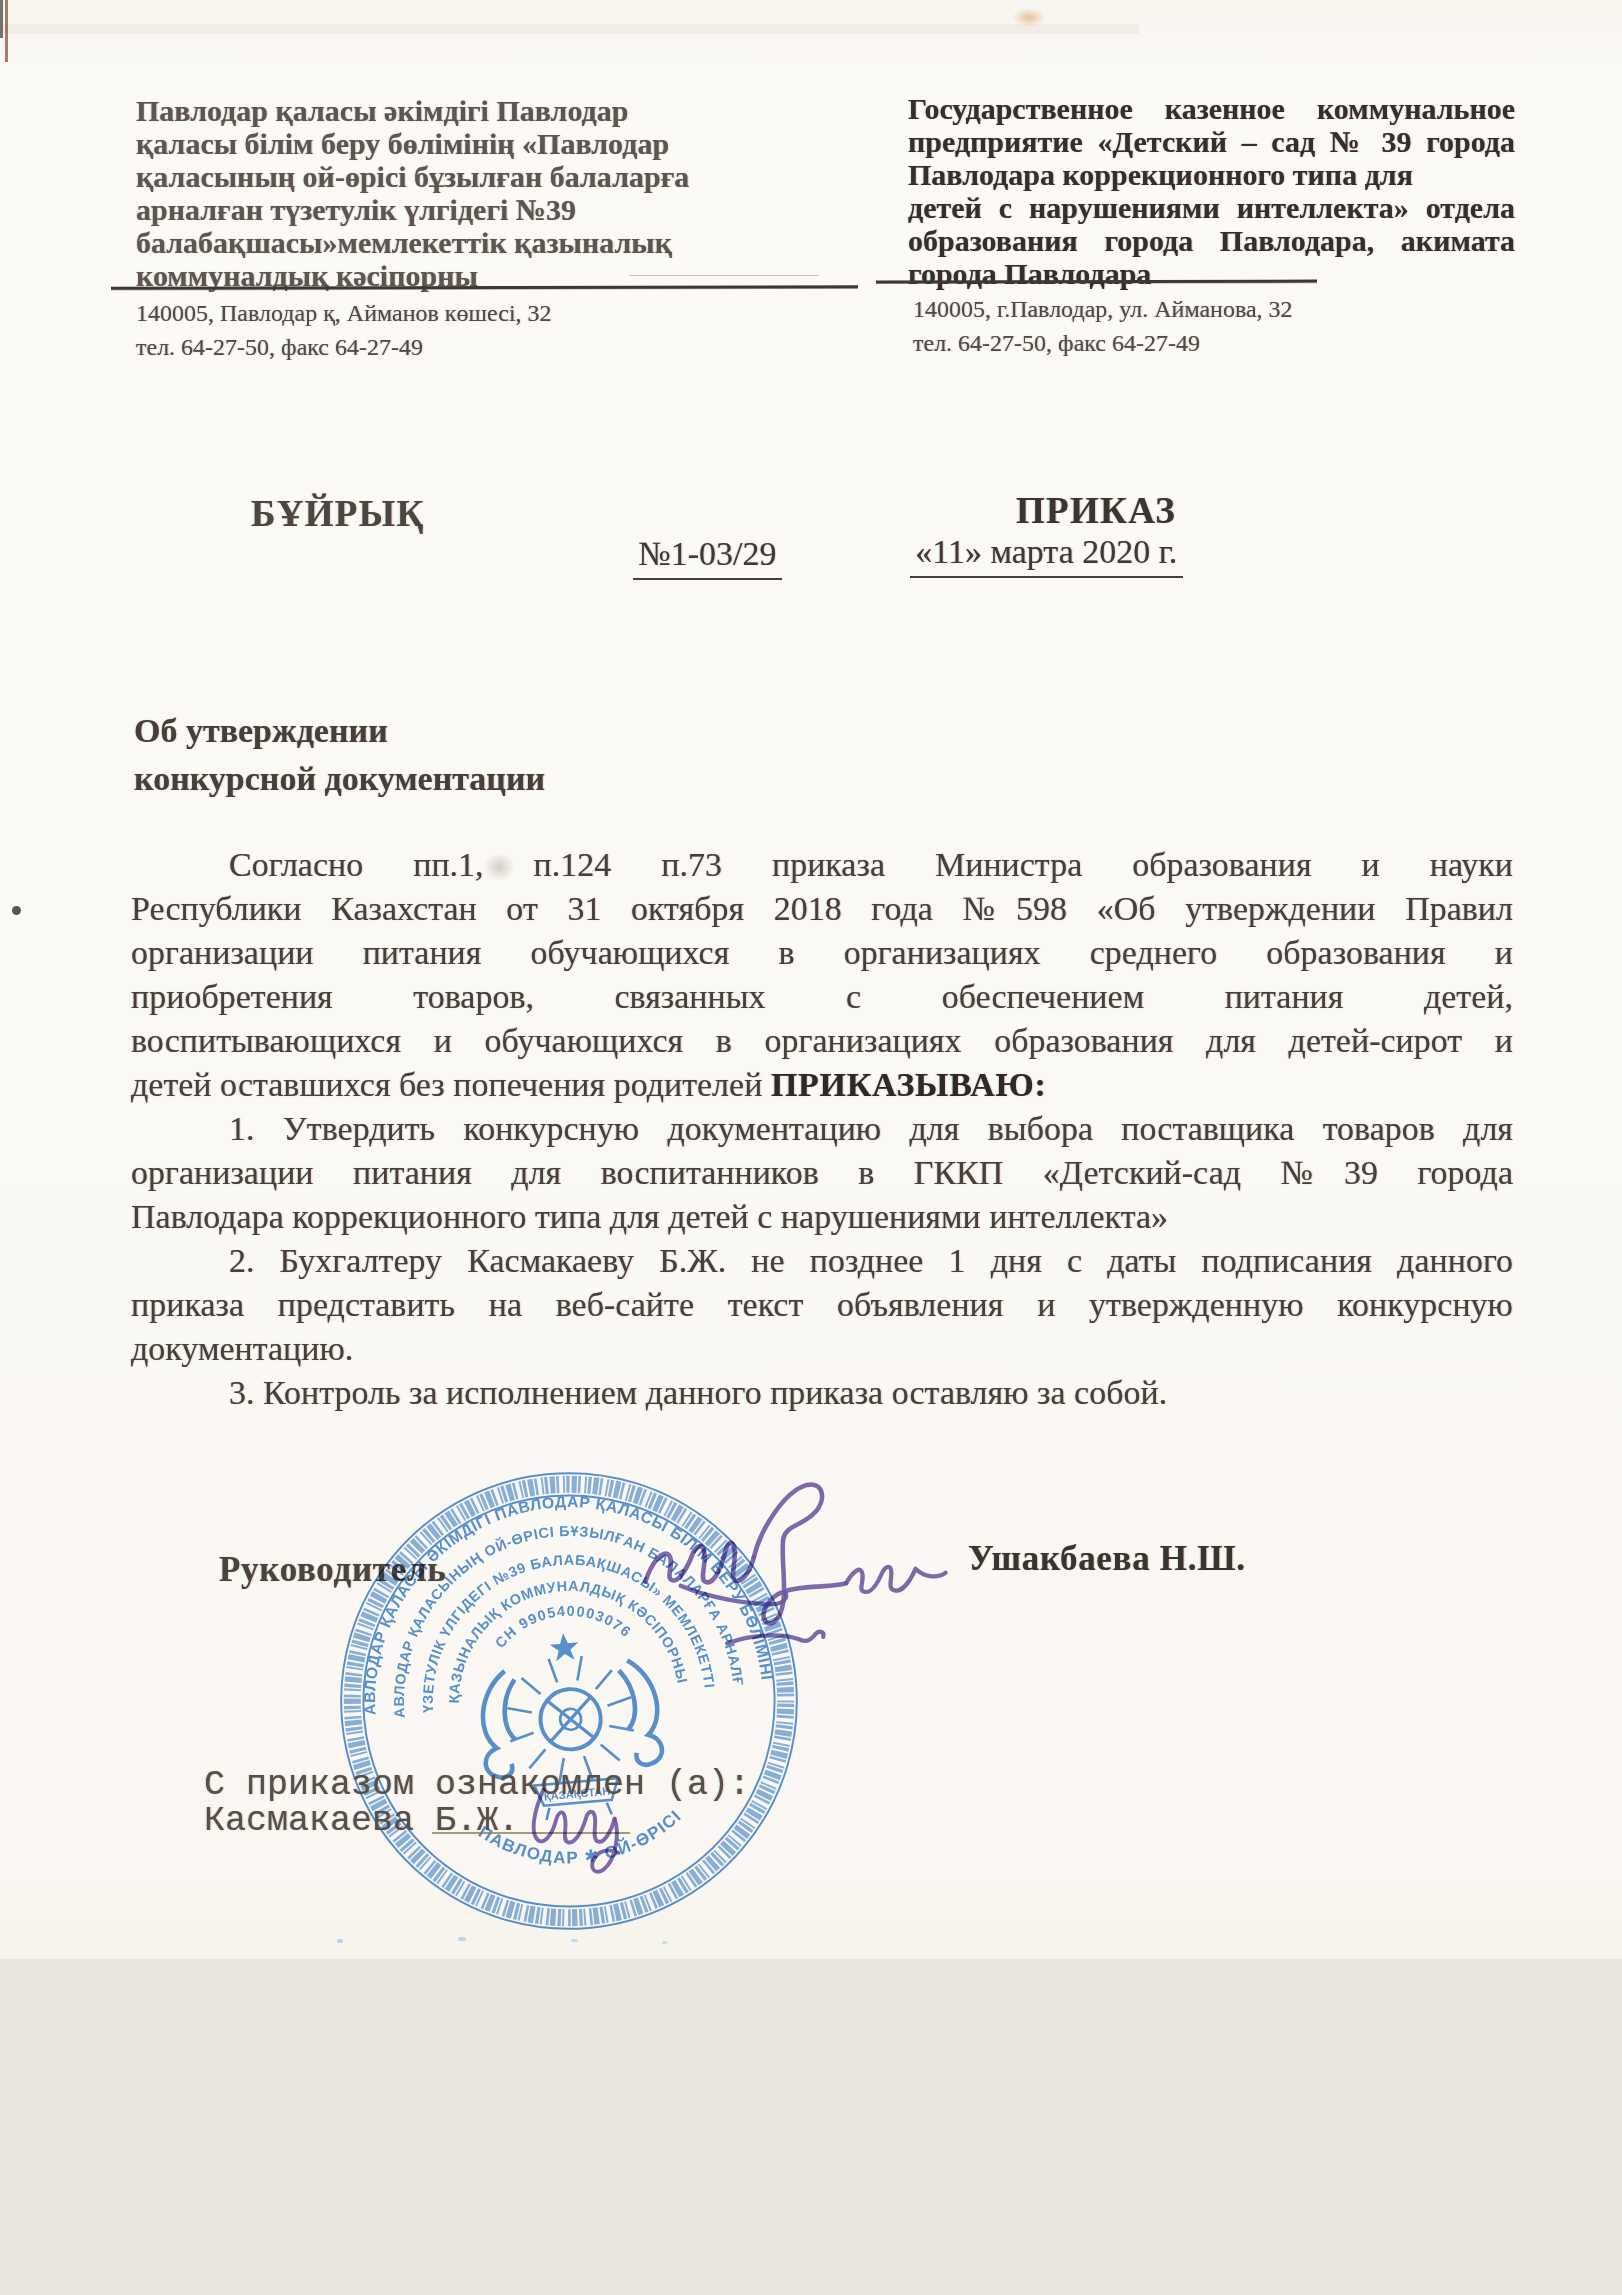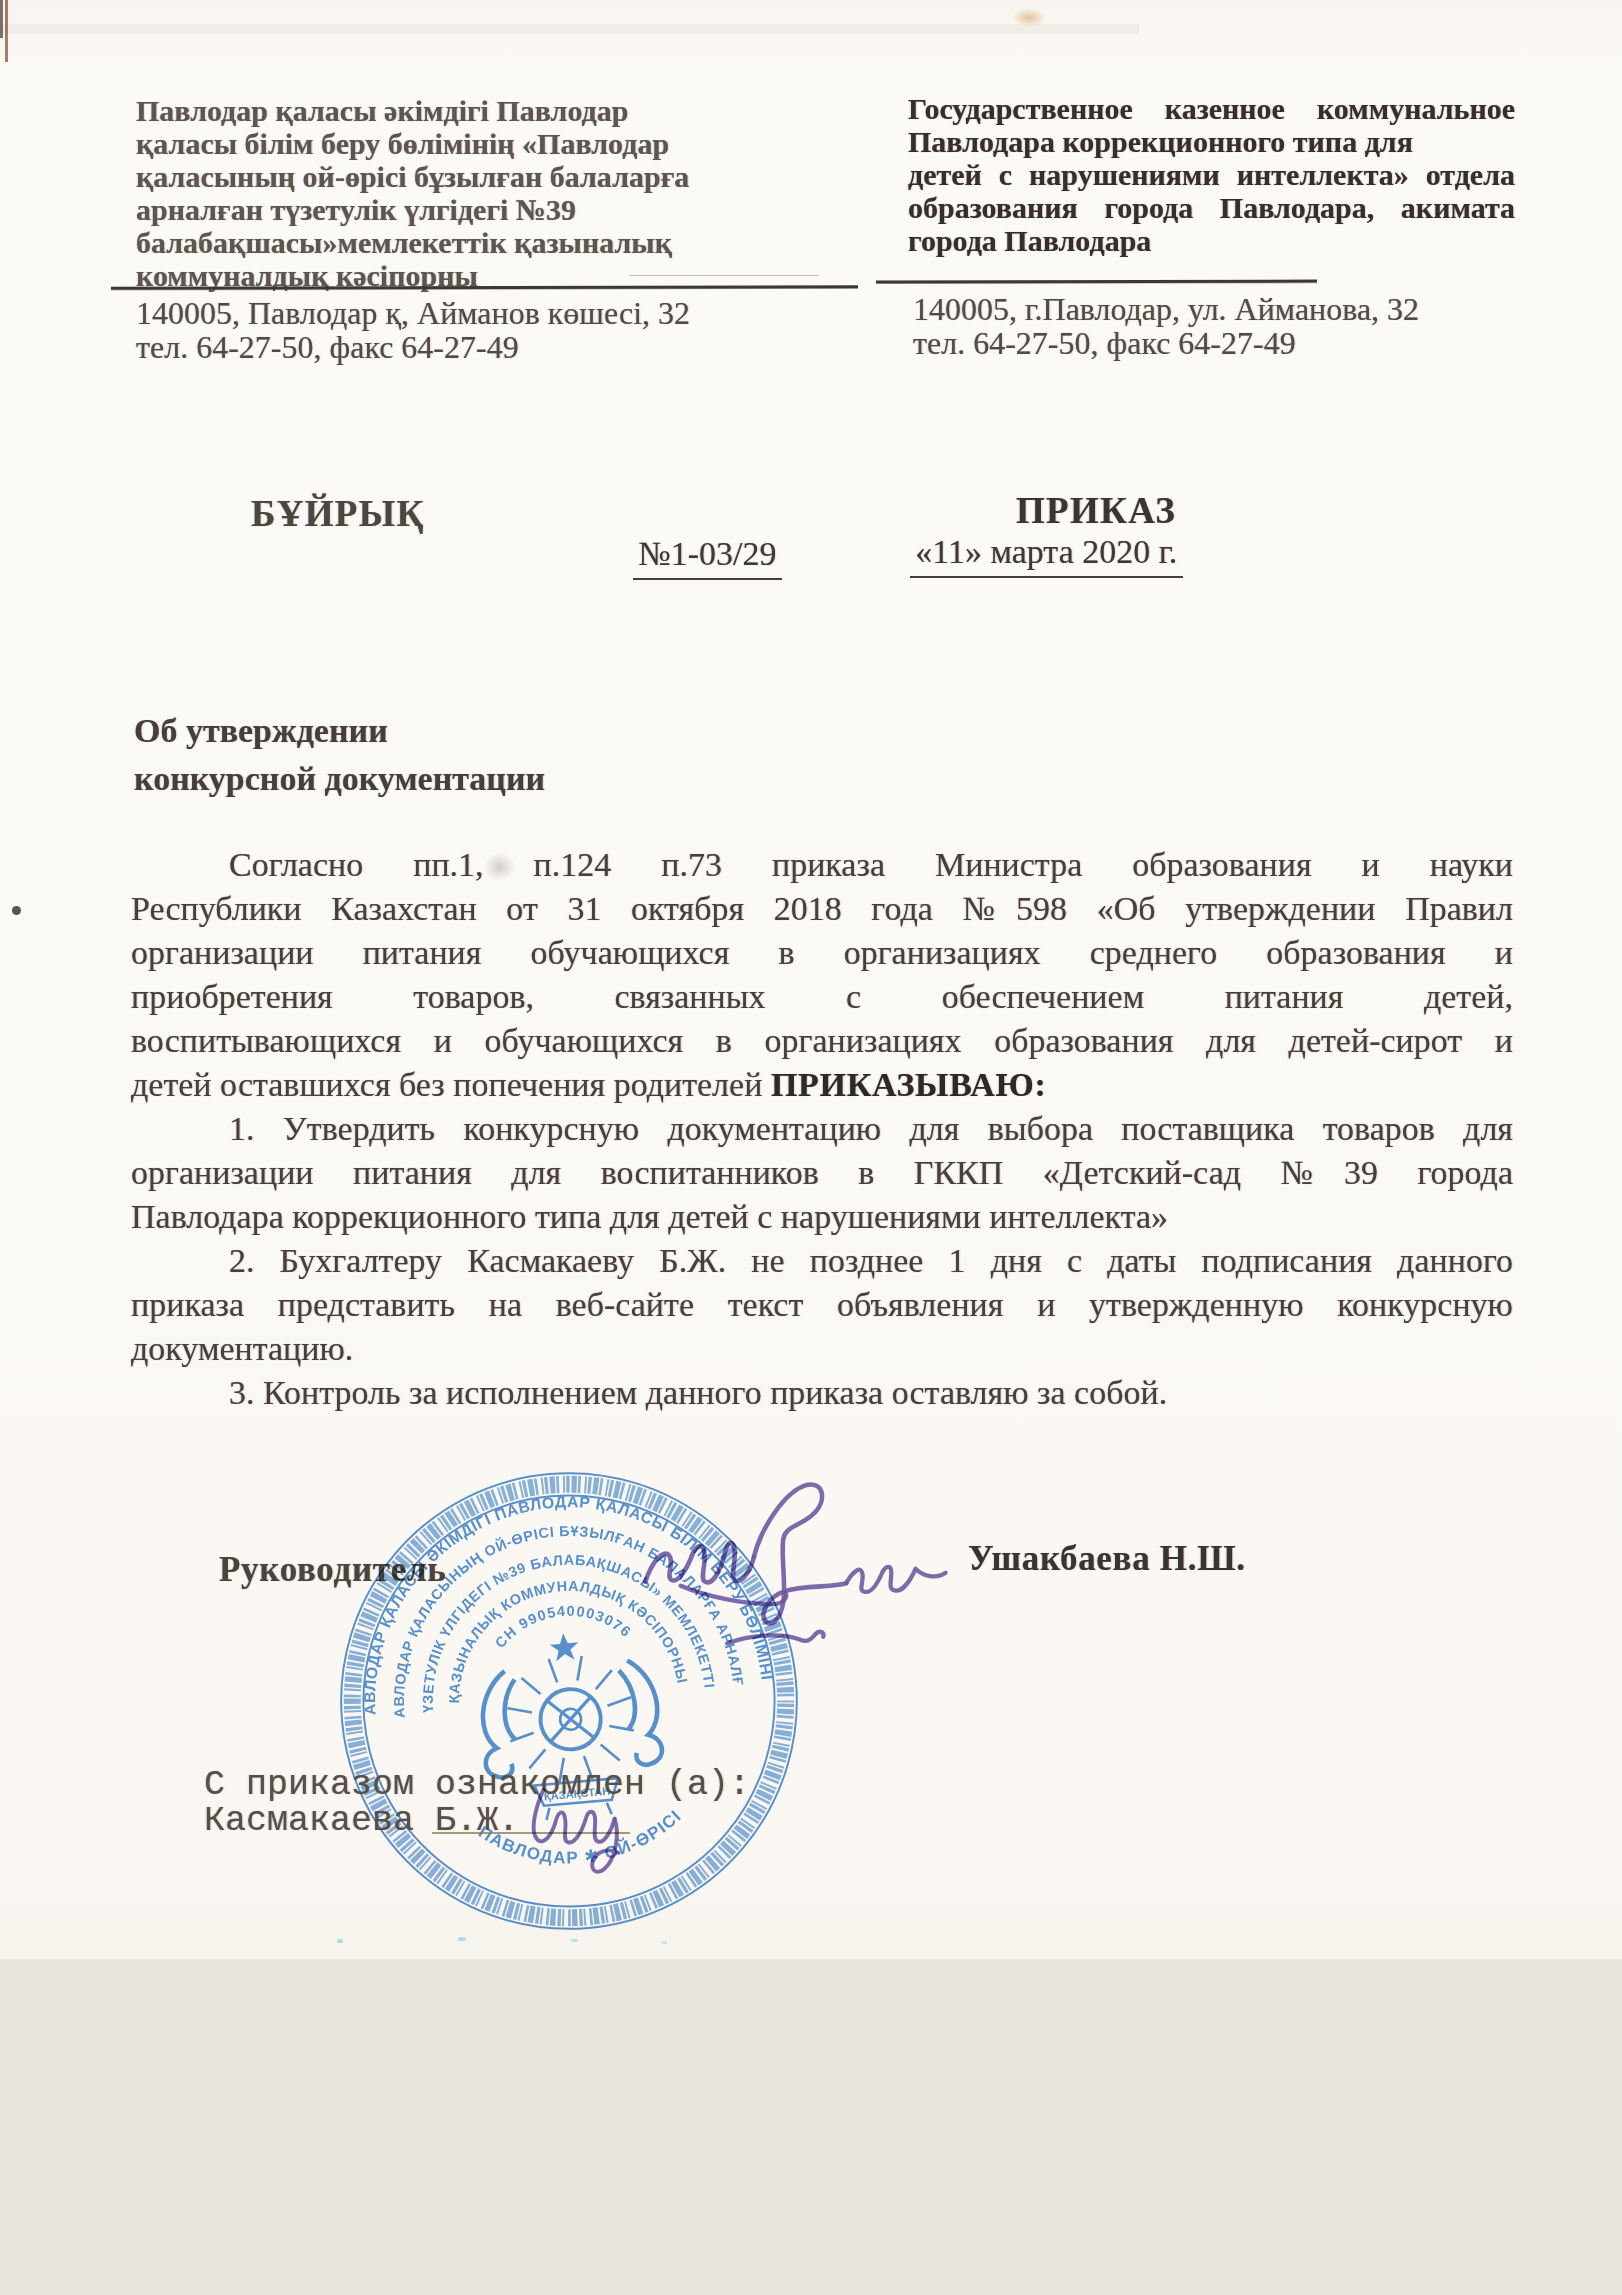--- a/index.html
+++ b/index.html
@@ -19,21 +19,21 @@
   }
   
   .org{font-weight:bold;font-size:30px;line-height:33px;}
   .org-left{left:136px;top:94px;width:622px;color:var(--ink-light);}
   .org-right{left:908px;top:92px;width:607px;color:#362f29;}
   .jl{text-align:justify;text-align-last:justify;}
   .rule{background:var(--rule);box-shadow:0 0.7px 0 rgba(60,50,40,.35);}
   .rule-left{left:111px;top:286px;width:747px;height:3.3px;transform:rotate(-.12deg);}
   .rule-right{left:876px;top:280px;width:441px;height:3.3px;transform:rotate(-.1deg);}
   .rule-ghost{left:629px;top:275px;width:190px;height:1.3px;background:#8d857c;opacity:.5;}
-  .addr{font-size:32px;line-height:34px;color:#514b44;}
+  .addr{font-size:24px;line-height:34px;color:#514b44;}
   .addr-left{left:136px;top:296px;width:628px;}
   .addr-right{left:913px;top:292px;width:615px;}
   
   .doc-title{font-weight:bold;font-size:37px;letter-spacing:1.3px;color:#3b352f;}
   .title-kk{left:251px;top:492px;color:#4c463f;}
   .title-ru{left:1016px;top:489px;}
   .order-meta{font-size:34px;color:#3f3933;padding:0 5.2px 5.2px 5.2px;border-bottom:2.6px solid #45403a;}
   .order-no{left:633px;top:535px;}
   .order-date{left:910px;top:533px;}
   
@@ -92,20 +92,21 @@
   <div class="abs org org-left scan-text">
       <div>Павлодар қаласы әкімдігі Павлодар</div>
       <div>қаласы білім беру бөлімінің «Павлодар</div>
       <div>қаласының ой-өрісі бұзылған балаларға</div>
       <div>арналған түзетулік үлгідегі №39</div>
       <div>балабақшасы»мемлекеттік қазыналық</div>
       <div>коммуналдық кәсіпорны</div>
     </div>
   <div class="abs org org-right scan-text">
       <div class="jl">Государственное казенное коммунальное</div>
+      <div class="jl">предприятие «Детский – сад № 39 города</div>
       <div>Павлодара коррекционного типа для</div>
       <div class="jl">детей с нарушениями интеллекта» отдела</div>
       <div class="jl">образования города Павлодара, акимата</div>
       <div>города Павлодара</div>
     </div>
 
   <div class="abs rule rule-left"></div>
   <div class="abs rule rule-right"></div>
   <div class="abs rule-ghost artifact"></div>
 

